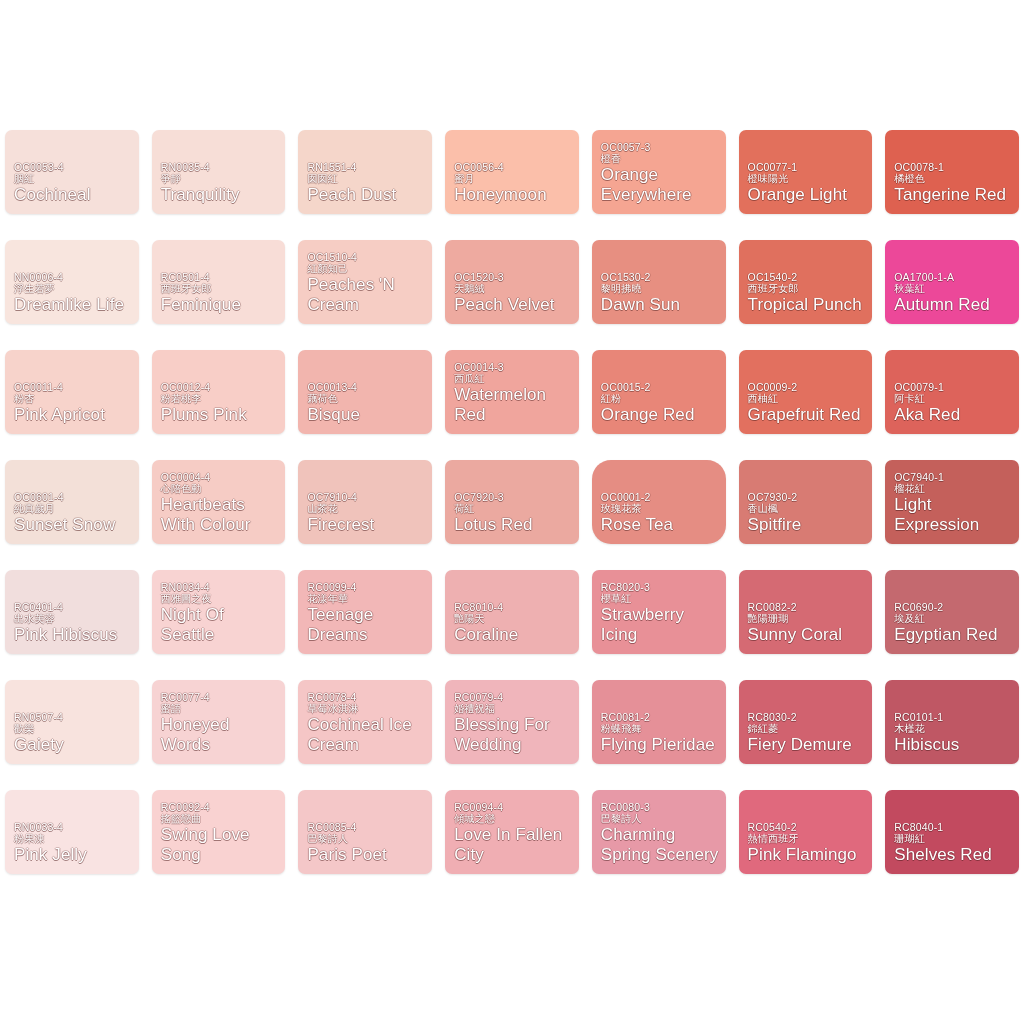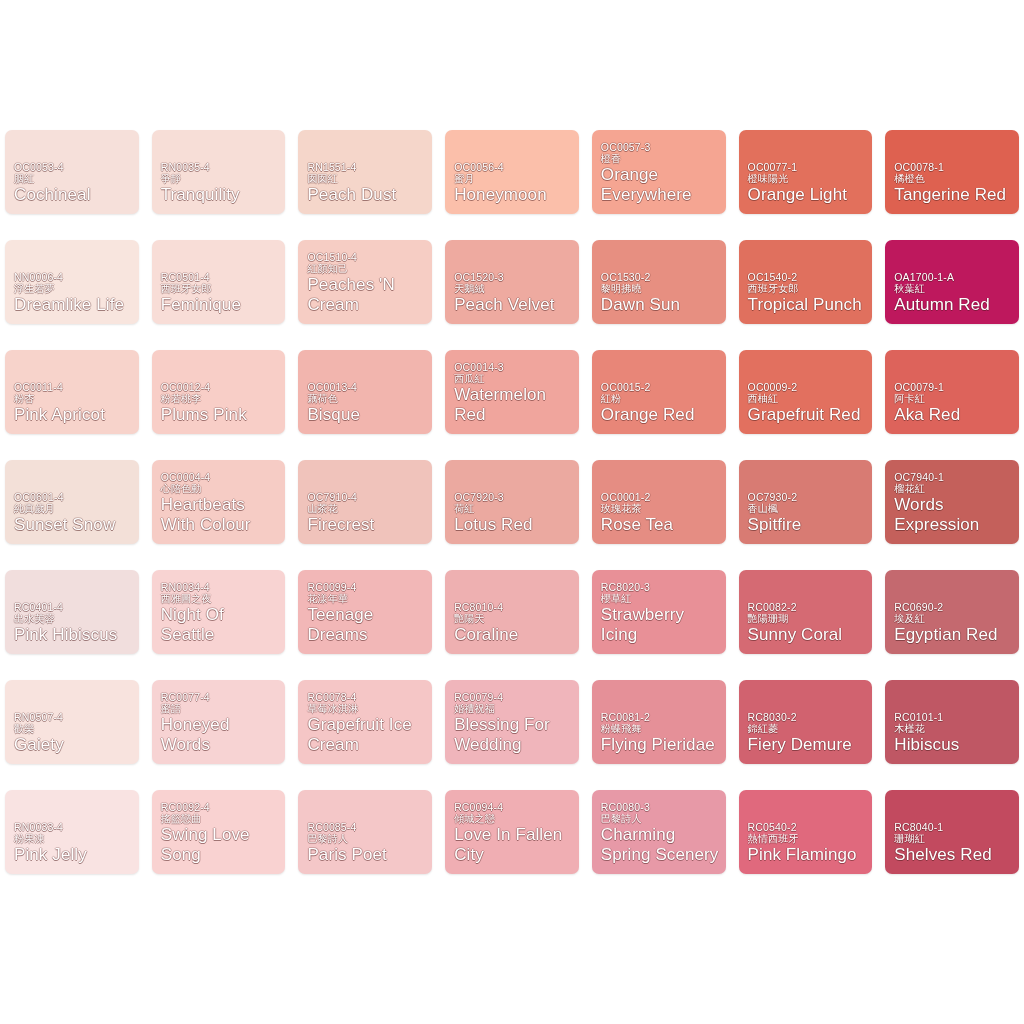--- a/index.html
+++ b/index.html
@@ -165,21 +165,21 @@
           <div class="swatch-en">Dawn Sun</div>
         </div>
       </div>
       <div class="swatch dark" style="background: rgb(224, 112, 94);">
         <div class="swatch-text">
           <div class="swatch-code">OC1540-2</div>
           <div class="swatch-cn">西班牙女郎</div>
           <div class="swatch-en">Tropical Punch</div>
         </div>
       </div>
-      <div class="swatch dark" style="background: #be185d;">
+      <div class="swatch dark" style="background: #ec4899;">
         <div class="swatch-text">
           <div class="swatch-code">OA1700-1-A</div>
           <div class="swatch-cn">秋葉紅</div>
           <div class="swatch-en">Autumn Red</div>
         </div>
       </div>
       <div class="swatch" style="background: rgb(247, 211, 203);">
         <div class="swatch-text">
           <div class="swatch-code">OC0011-4</div>
           <div class="swatch-cn">粉杏</div>
@@ -249,39 +249,39 @@
           <div class="swatch-en">Firecrest</div>
         </div>
       </div>
       <div class="swatch" style="background: rgb(235, 169, 160);">
         <div class="swatch-text">
           <div class="swatch-code">OC7920-3</div>
           <div class="swatch-cn">荷紅</div>
           <div class="swatch-en">Lotus Red</div>
         </div>
       </div>
-      <div class="swatch dark" style="background: rgb(229, 141, 131);">
+      <div class="swatch dark" style="background: rgb(229, 141, 131); border-radius: 19px;">
         <div class="swatch-text">
           <div class="swatch-code">OC0001-2</div>
           <div class="swatch-cn">玫瑰花茶</div>
           <div class="swatch-en">Rose Tea</div>
         </div>
       </div>
       <div class="swatch dark" style="background: rgb(216, 123, 115);">
         <div class="swatch-text">
           <div class="swatch-code">OC7930-2</div>
           <div class="swatch-cn">香山楓</div>
           <div class="swatch-en">Spitfire</div>
         </div>
       </div>
       <div class="swatch dark" style="background: rgb(196, 96, 91);">
         <div class="swatch-text">
           <div class="swatch-code">OC7940-1</div>
           <div class="swatch-cn">榴花紅</div>
-          <div class="swatch-en">Words Expression</div>
+          <div class="swatch-en">Light Expression</div>
         </div>
       </div>
       <div class="swatch" style="background: rgb(241, 222, 221);">
         <div class="swatch-text">
           <div class="swatch-code">RC0401-4</div>
           <div class="swatch-cn">出水芙蓉</div>
           <div class="swatch-en">Pink Hibiscus</div>
         </div>
       </div>
       <div class="swatch" style="background: rgb(248, 211, 210);">
@@ -337,21 +337,21 @@
         <div class="swatch-text">
           <div class="swatch-code">RC0077-4</div>
           <div class="swatch-cn">蜜語</div>
           <div class="swatch-en">Honeyed Words</div>
         </div>
       </div>
       <div class="swatch" style="background: rgb(245, 198, 198);">
         <div class="swatch-text">
           <div class="swatch-code">RC0078-4</div>
           <div class="swatch-cn">草莓冰淇淋</div>
-          <div class="swatch-en">Grapefruit Ice Cream</div>
+          <div class="swatch-en">Cochineal Ice Cream</div>
         </div>
       </div>
       <div class="swatch" style="background: rgb(240, 181, 187);">
         <div class="swatch-text">
           <div class="swatch-code">RC0079-4</div>
           <div class="swatch-cn">婚禮祝福</div>
           <div class="swatch-en">Blessing For Wedding</div>
         </div>
       </div>
       <div class="swatch dark" style="background: rgb(229, 144, 152);">

